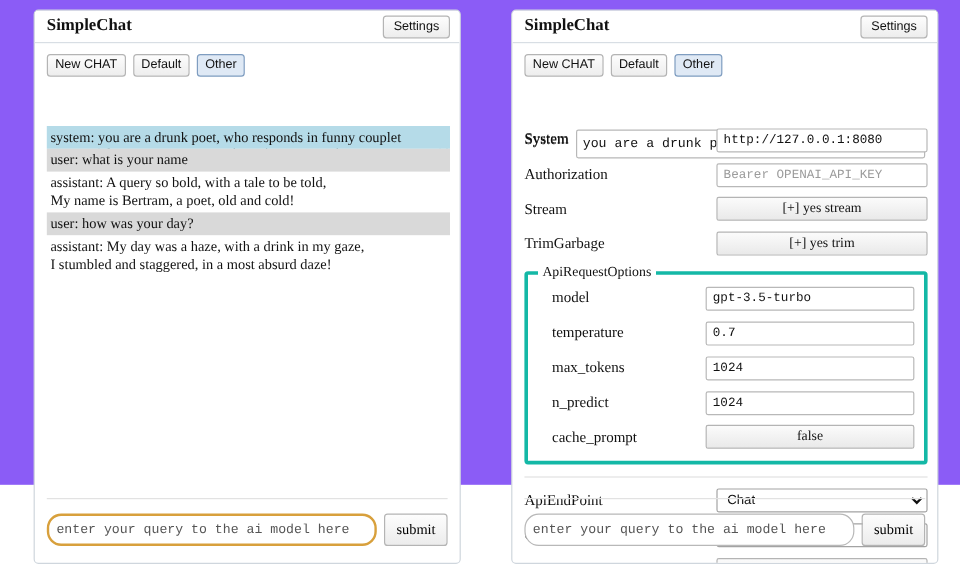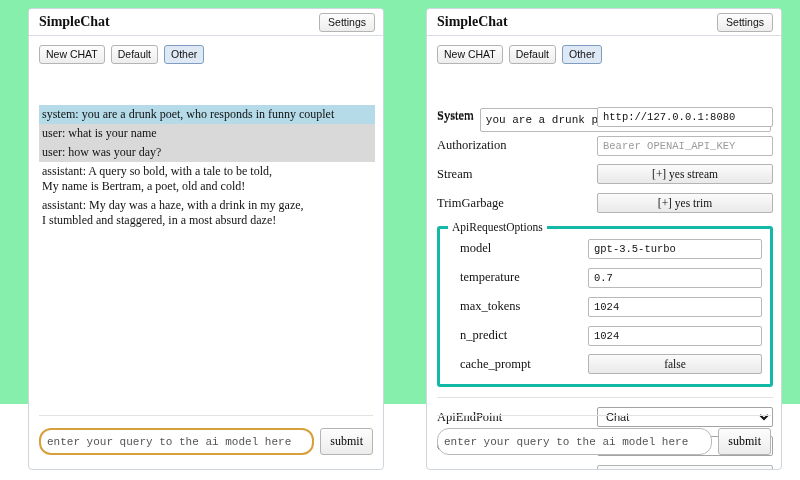--- a/index.html
+++ b/index.html
@@ -8,21 +8,21 @@
     background: #ffffff;
     width: 800px;
     height: 480px;
     overflow: hidden;
     font-family: "Liberation Serif", serif;
   }
   .screen {
     position: relative;
     width: 800px;
     height: 404px;
-    background: #86efac;
+    background: #8b5cf6;
   }
   .panel {
     position: absolute;
     top: 8px;
     width: 356px;
     height: 462px;
     background: #ffffff;
     border: 1px solid #cfd6dd;
     border-radius: 4px;
     box-sizing: border-box;
@@ -267,23 +267,23 @@
     </div>
 
     <div class="system-row">
       <span class="system-label">System</span>
       <input class="txt" type="text" value="you are a drunk poet, who responds in funny couplet" style="">
     </div>
 
     <div class="chat">
       <div class="msg msg-system">system: you are a drunk poet, who responds in funny couplet</div>
       <div class="msg msg-user">user: what is your name</div>
-      <div class="msg msg-user">user: how was your day?</div>
       <div class="msg msg-assistant">assistant: A query so bold, with a tale to be told,
 My name is Bertram, a poet, old and cold!</div>
+      <div class="msg msg-user">user: how was your day?</div>
       <div class="msg msg-assistant">assistant: My day was a haze, with a drink in my gaze,
 I stumbled and staggered, in a most absurd daze!</div>
     </div>
 
     <div class="querybar">
       <input class="query-input focused" type="text" placeholder="enter your query to the ai model here" style="">
       <button class="submit-btn">submit</button>
     </div>
   </div>
 

